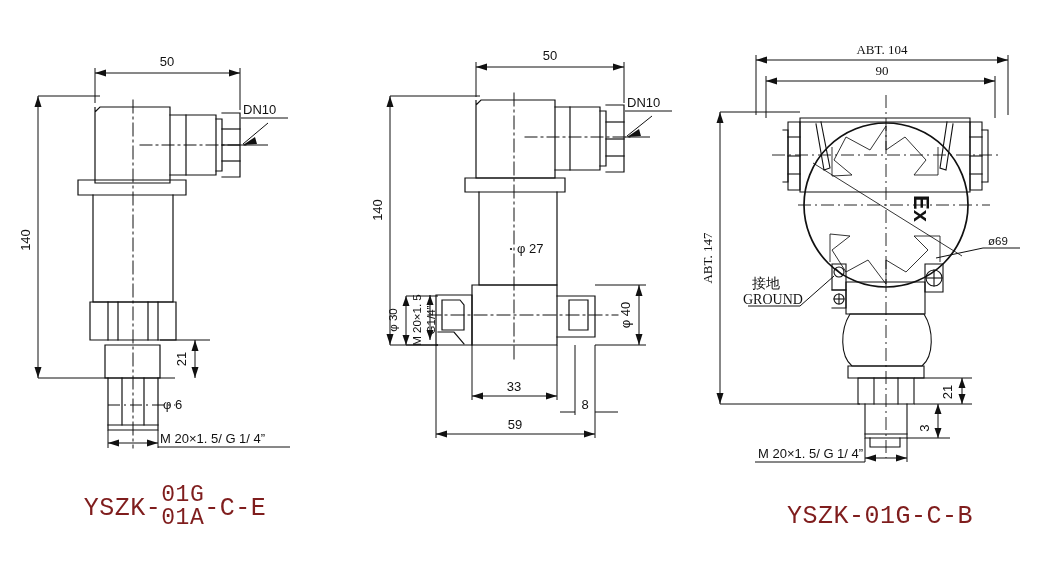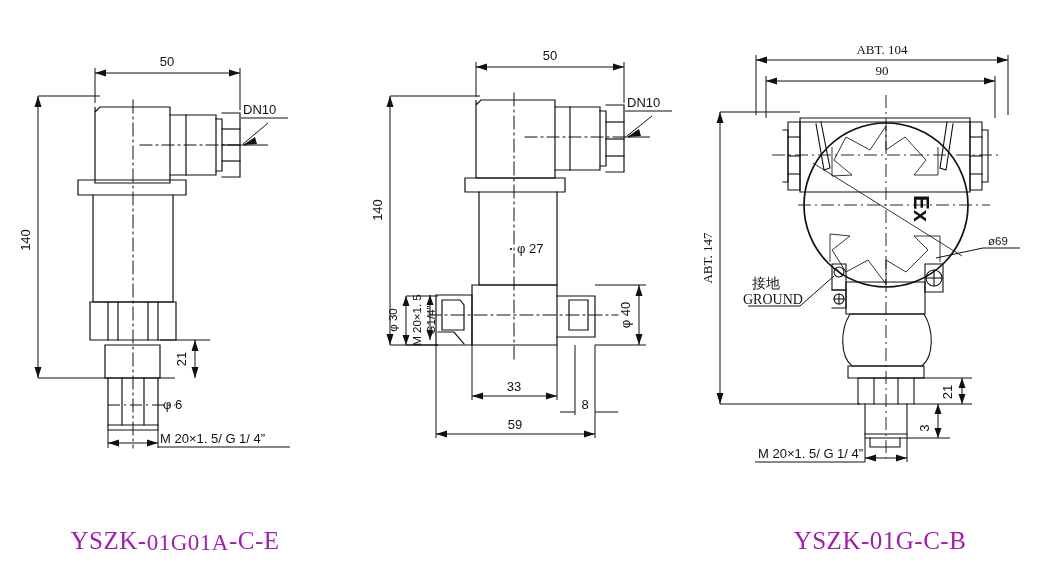--- a/index.html
+++ b/index.html
@@ -24,35 +24,35 @@
     position: absolute;
     top: 0;
     height: 480px;
   }
   #fig-left   { left: 0px;   width: 350px; }
   #fig-mid    { left: 350px; width: 350px; }
   #fig-right  { left: 700px; width: 360px; }
 
   .caption {
     position: absolute;
-    bottom: 10px;
+    bottom: 34px;
     text-align: center;
-    font-family: Liberation Serif, serif;
+    font-family: Liberation Mono, monospace;
     font-size: 25px;
-    color: #a21caf;
+    color: #7f1d1d;
     letter-spacing: 0.5px;
     white-space: nowrap;
   }
   #cap-left  { left: 0px;   width: 350px; }
   #cap-mid   { left: 350px; width: 350px; }
   #cap-right { left: 700px; width: 360px; text-align: center; }
 
   .frac {
     display: inline-flex;
-    flex-direction: row;
+    flex-direction: column;
     vertical-align: middle;
     line-height: 1.0;
     font-size: 23px;
     text-align: center;
     position: relative;
     top: -1px;
   }
   .frac span { display: block; }
 
   svg { display: block; }

